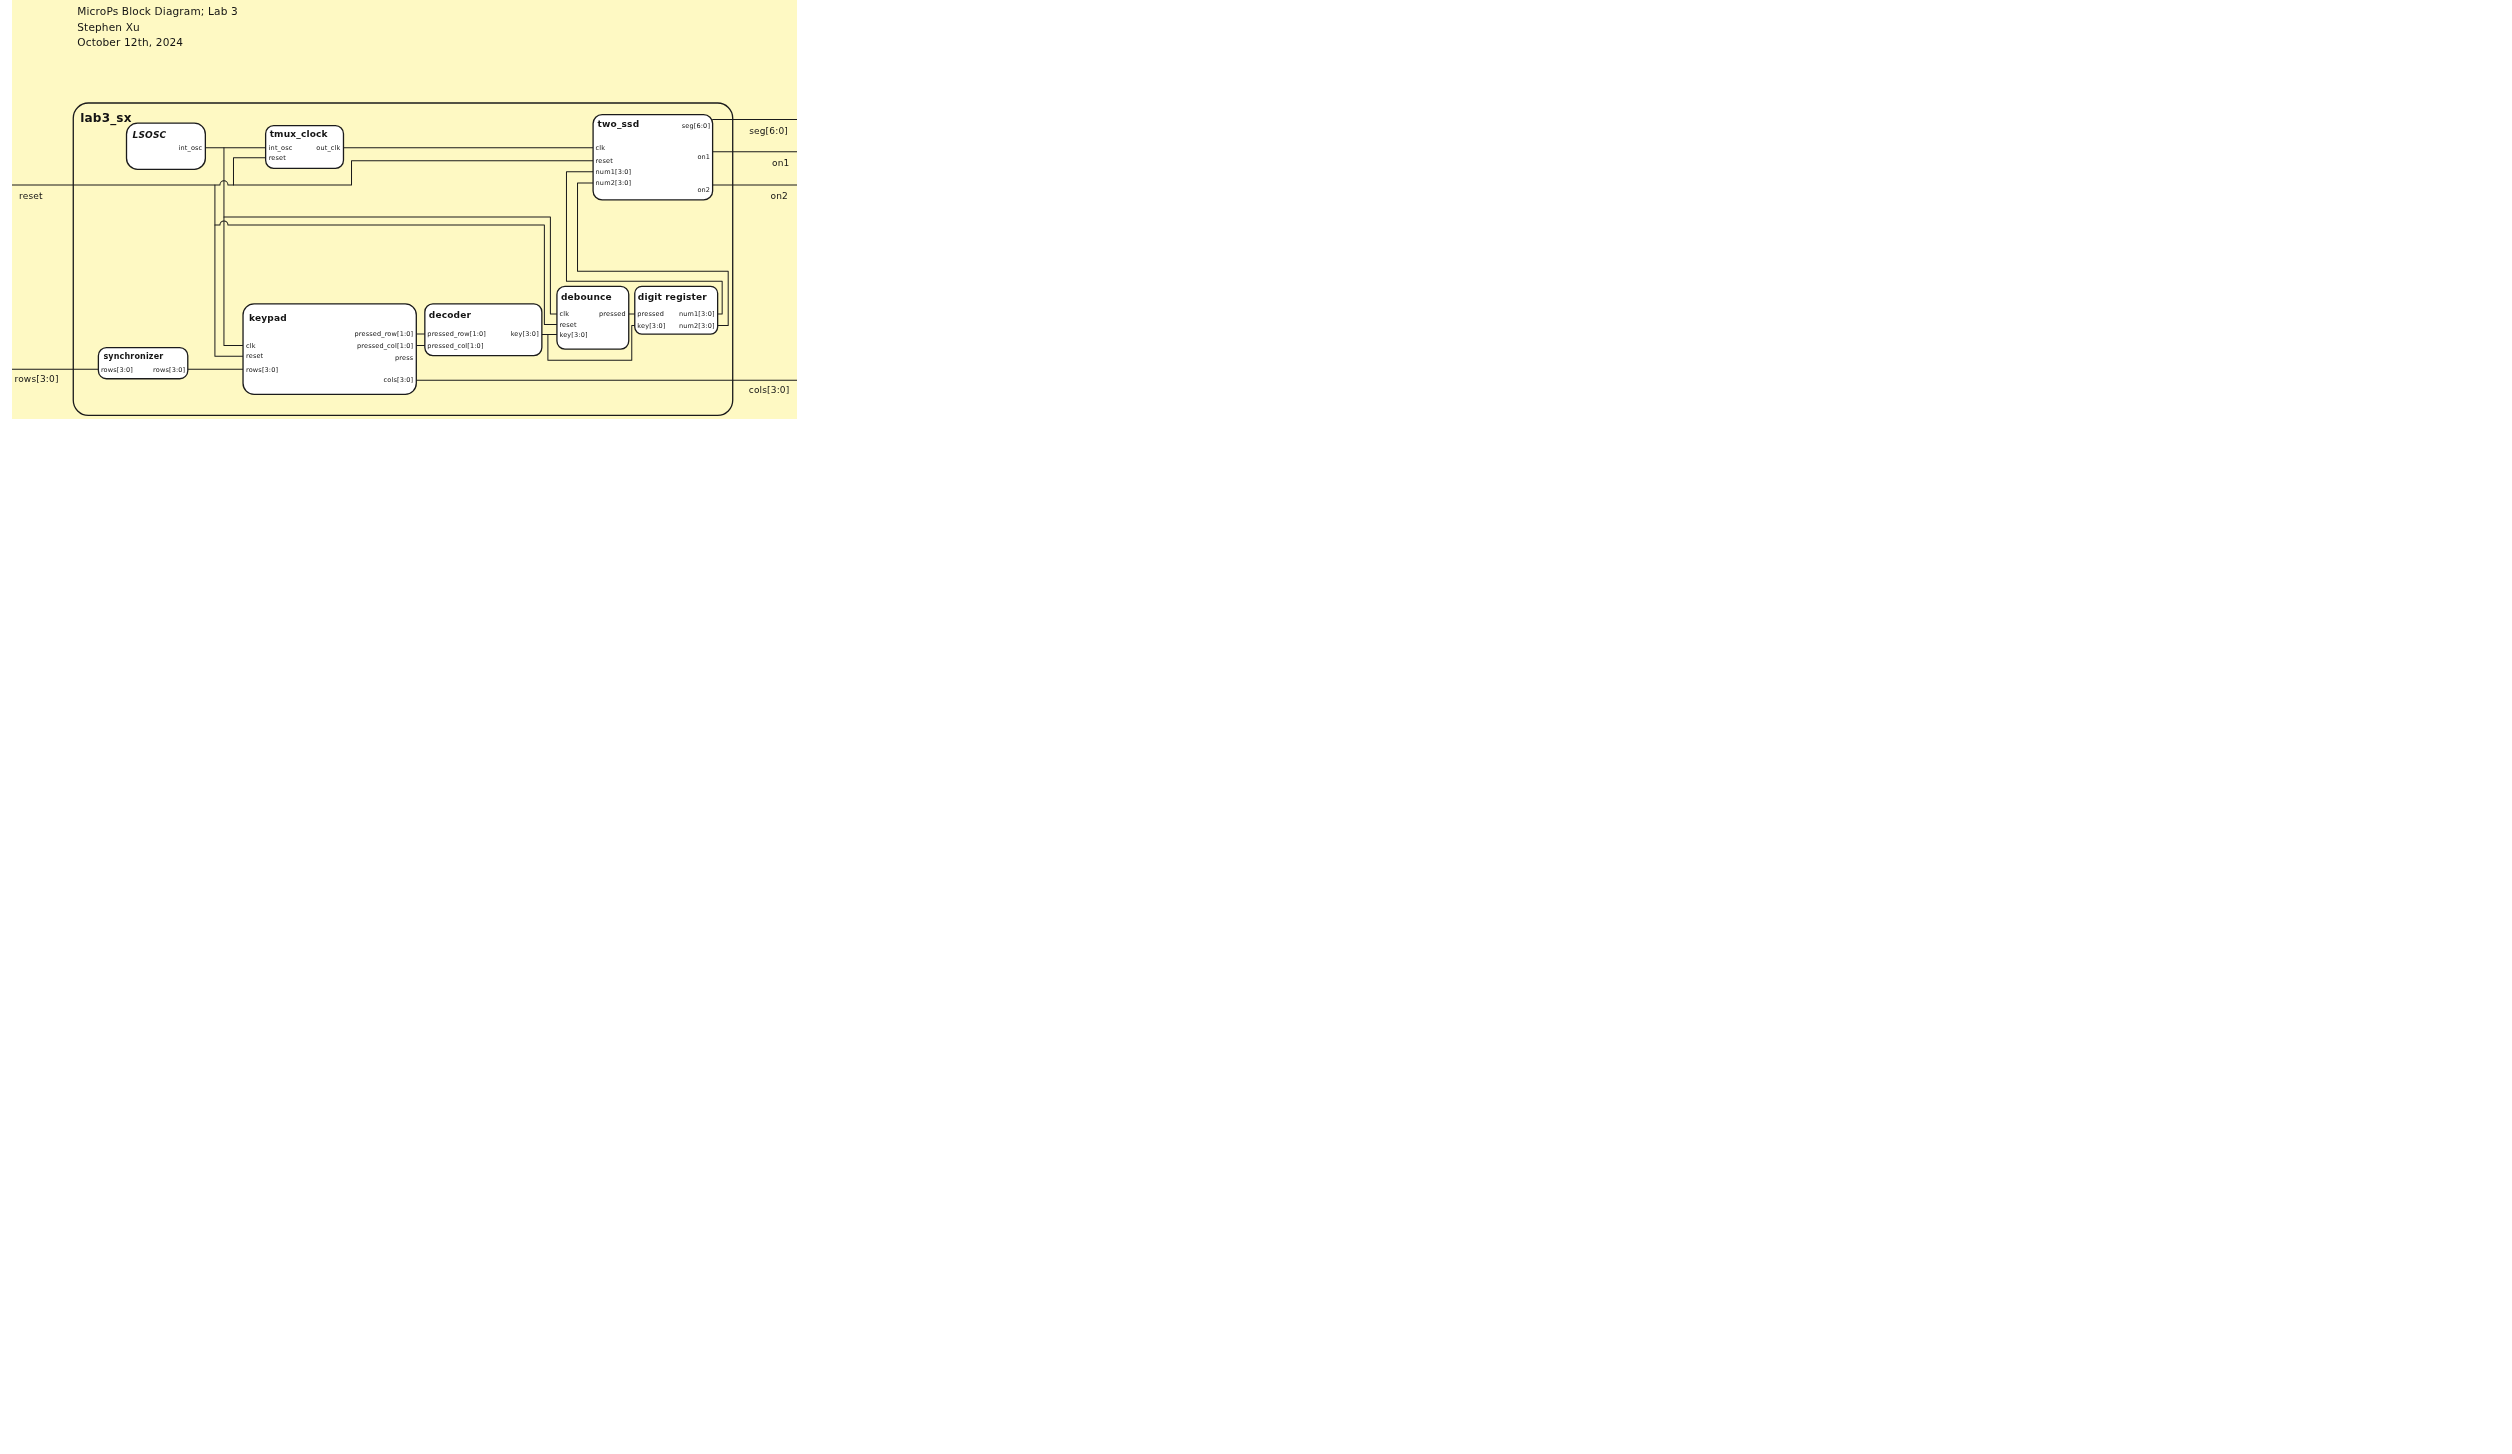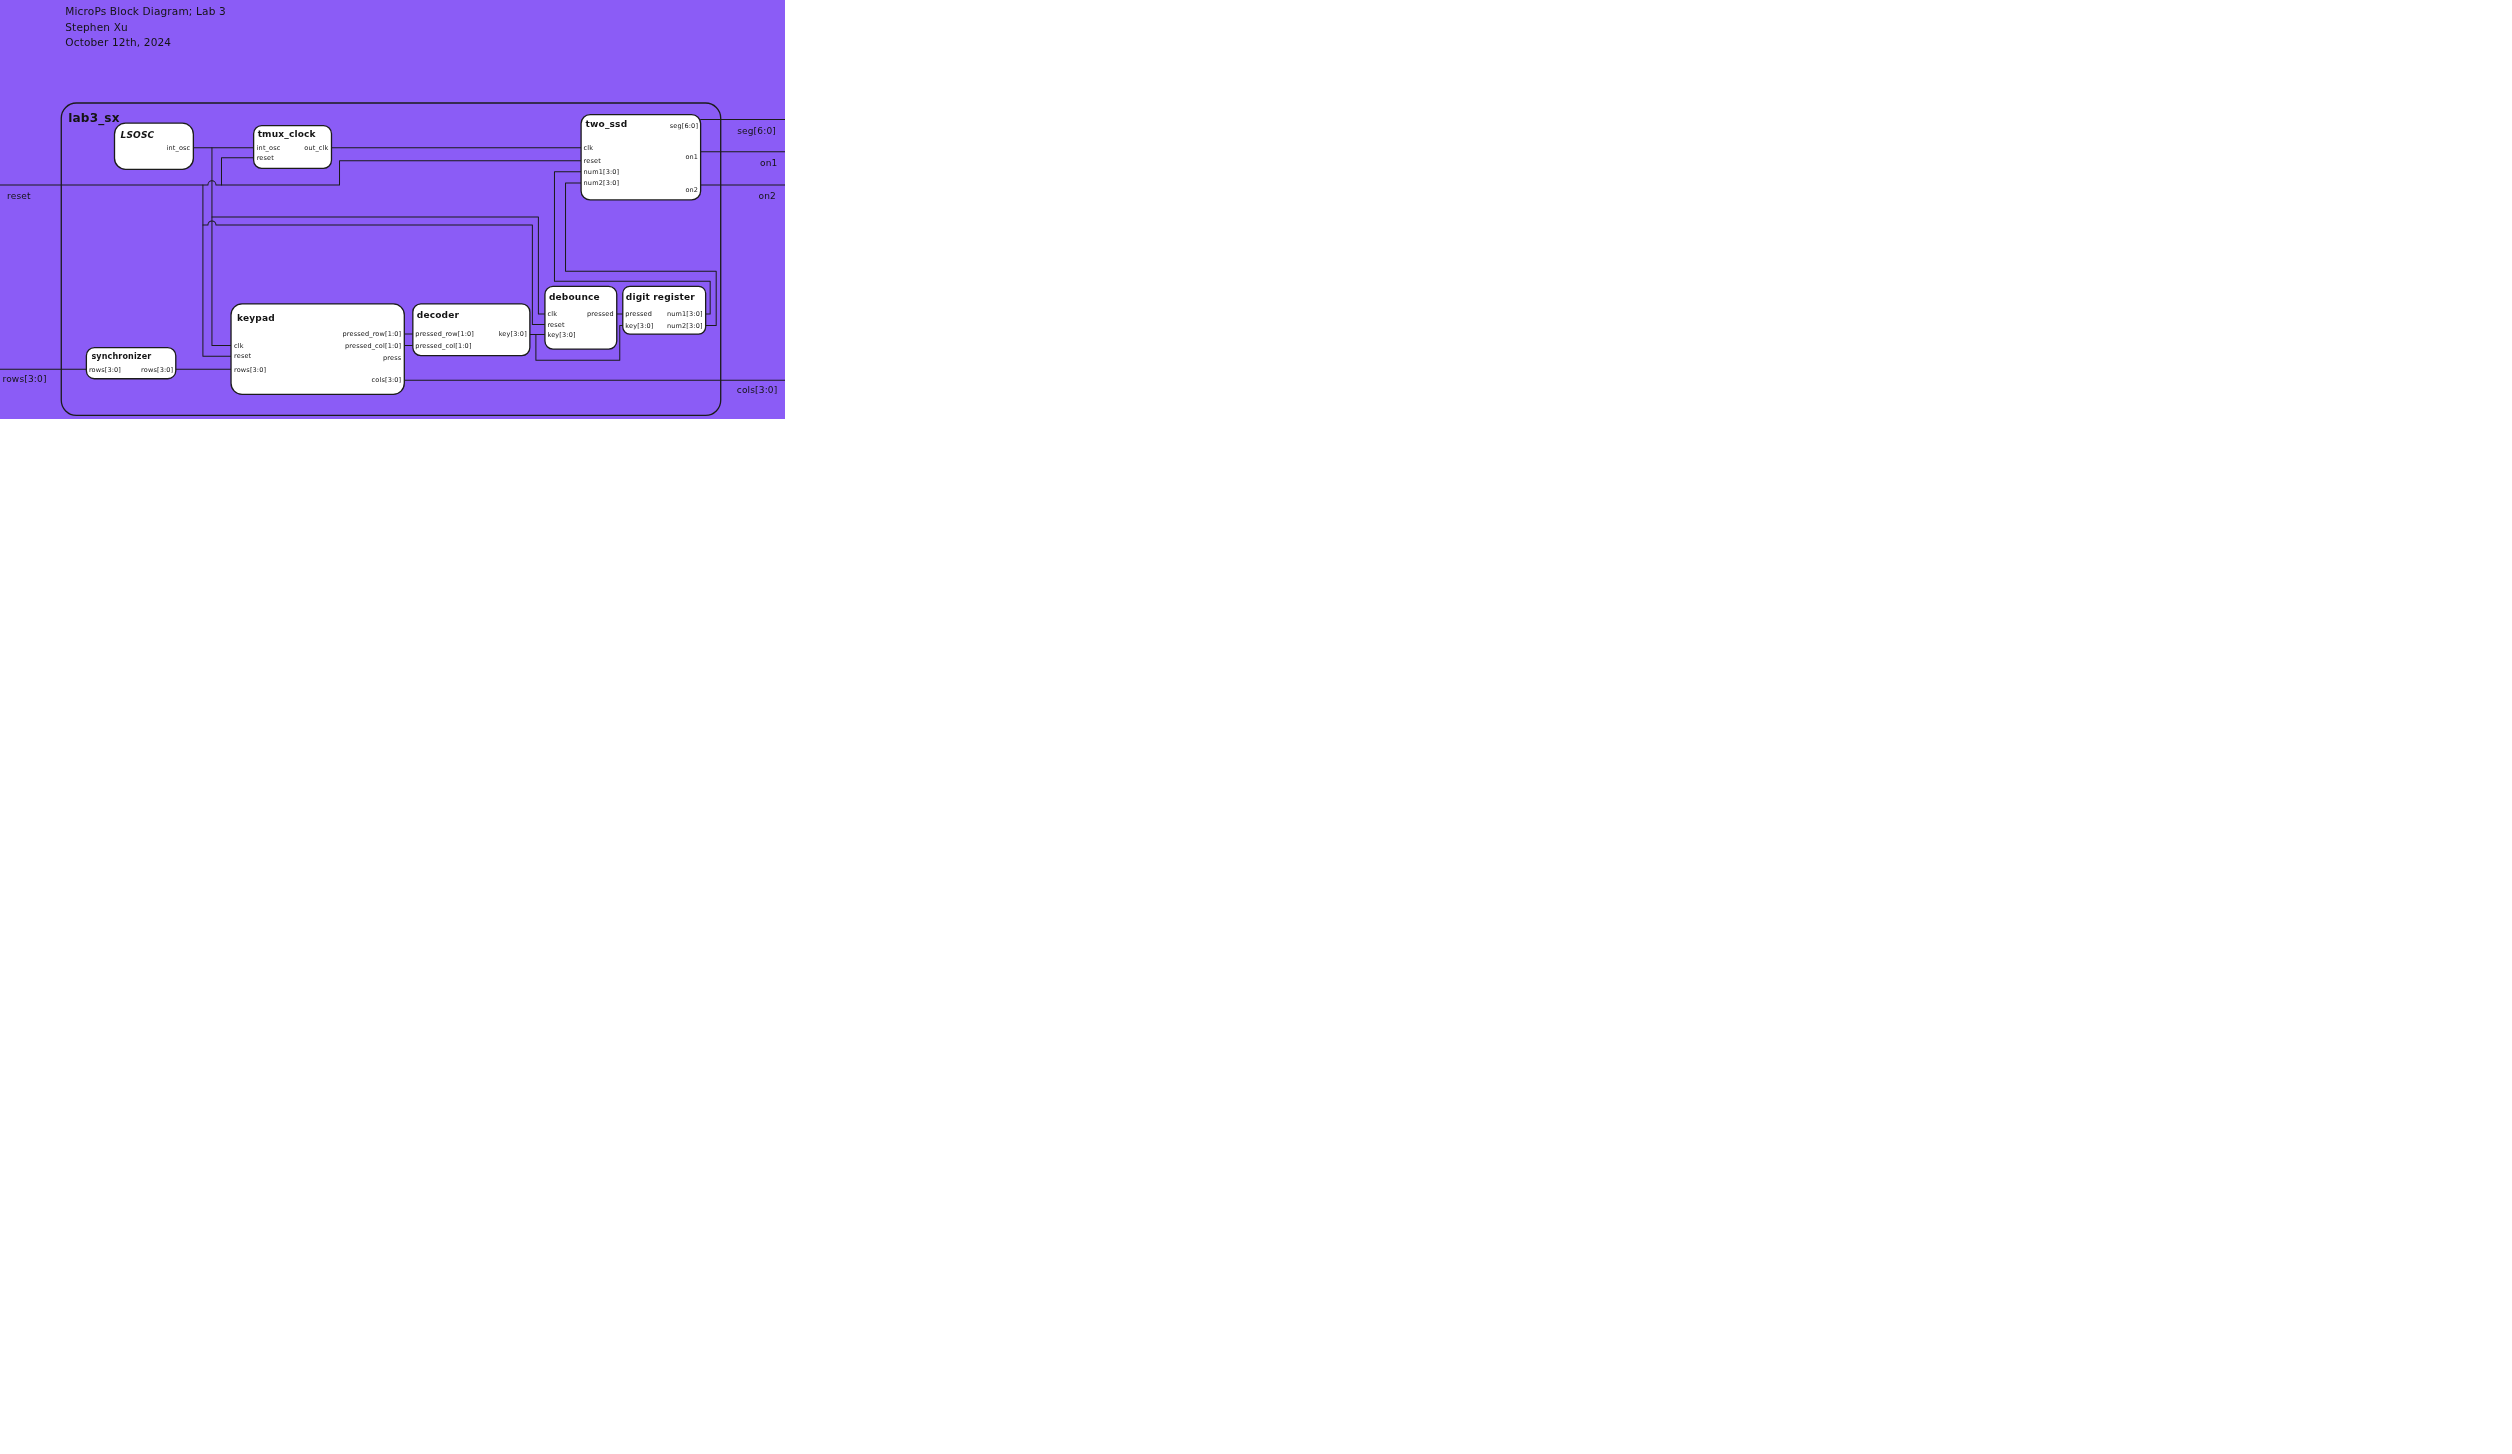--- a/index.html
+++ b/index.html
@@ -5,22 +5,23 @@
   html, body {
     margin: 0;
     padding: 0;
     background: #ffffff;
     font-family: "DejaVu Sans", sans-serif;
   }
   .canvas-wrap {
     width: 785px;
     height: 419px;
     position: relative;
-    background: #8b5cf6;
+    background: #fef9c3;
     overflow: hidden;
+    margin-left: 12px;
   }
   svg { display: block; }
   .wire {
     fill: none;
     stroke: #1b1b1b;
     stroke-width: 2;
     stroke-linecap: round;
     stroke-linejoin: round;
   }
   .block {

